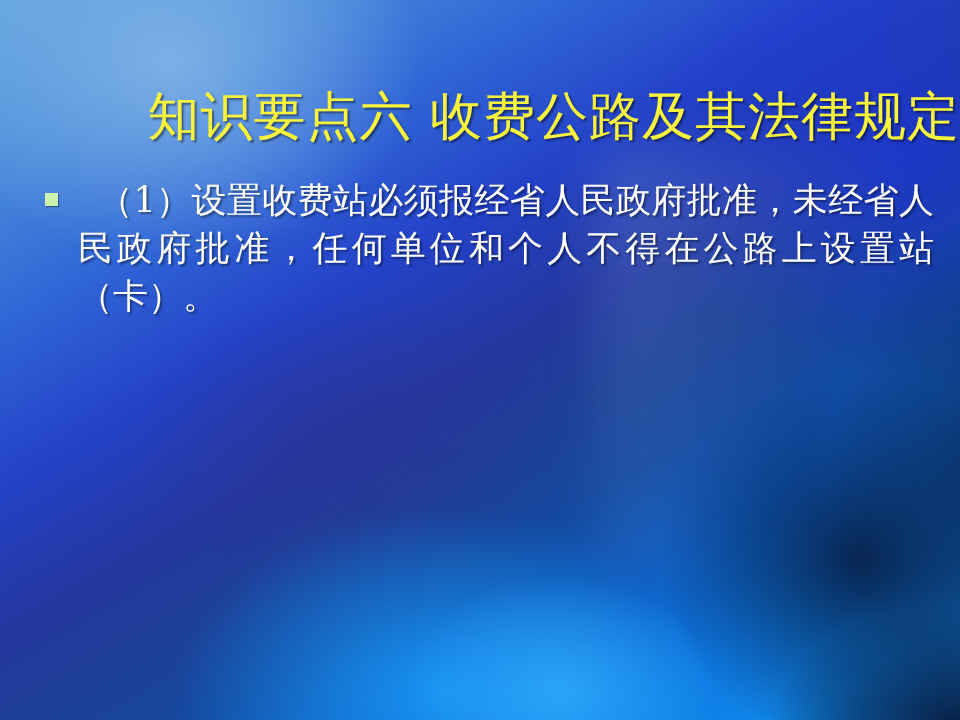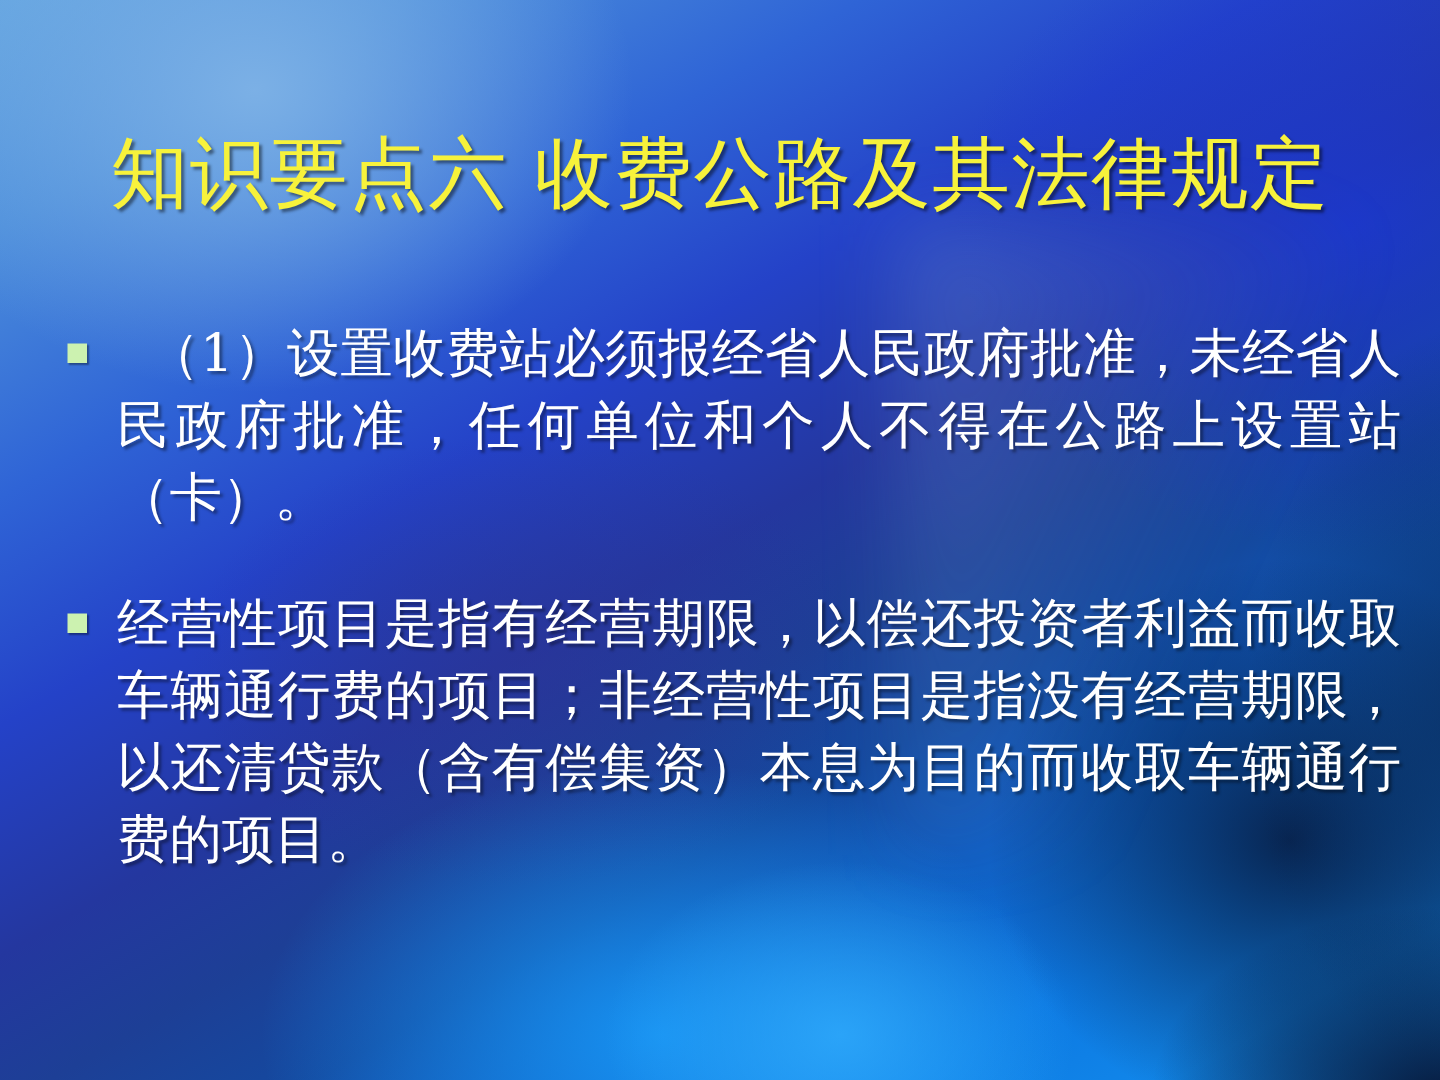--- a/index.html
+++ b/index.html
@@ -86,21 +86,21 @@
     background: linear-gradient(115deg, rgba(150,195,240,0.22), rgba(150,195,240,0) 62%);
     filter: blur(26px);
   }
 
   
   .title {
     position: absolute;
     left: 0;
     top: 46px;
     width: 960px;
-    text-align: center;
+    text-align: right;
     font-size: 52px;
     line-height: 70px;
     font-weight: normal;
     color: #f7f23b;
     letter-spacing: 1px;
     text-shadow: 2px 2px 2px rgba(0,0,0,0.45);
     white-space: nowrap;
   }
 
   
@@ -128,21 +128,20 @@
   .bullet-text {
     display: block;
     font-size: 35px;
     line-height: 48px;
     color: #ffffff;
     text-shadow: 2px 2px 2px rgba(0,0,0,0.40);
     text-indent: 20px;
     text-align: justify;
     text-justify: inter-character;
     word-break: break-all;
-    margin-top: 36px;
   }
   .bullet-text.no-indent {
     text-indent: 0;
   }
 </style>
 </head>
 <body>
 
 <div id="slide">
 
@@ -161,20 +160,16 @@
   <h1 class="title">知识要点六  收费公路及其法律规定</h1>
 
   <div class="body">
 
     <div class="bullet-row">
       <span class="bullet-marker"></span>
       <span class="bullet-text">（1）设置收费站必须报经省人民政府批准，未经省人民政府批准，任何单位和个人不得在公路上设置站（卡）。</span>
     </div>
 
 
-    <div class="bullet-row">
-      <span class="bullet-marker"></span>
-      <span class="bullet-text no-indent">经营性项目是指有经营期限，以偿还投资者利益而收取车辆通行费的项目；非经营性项目是指没有经营期限，以还清贷款（含有偿集资）本息为目的而收取车辆通行费的项目。</span>
-    </div>
 
   </div>
 
 </div>
 
 </body></html>

